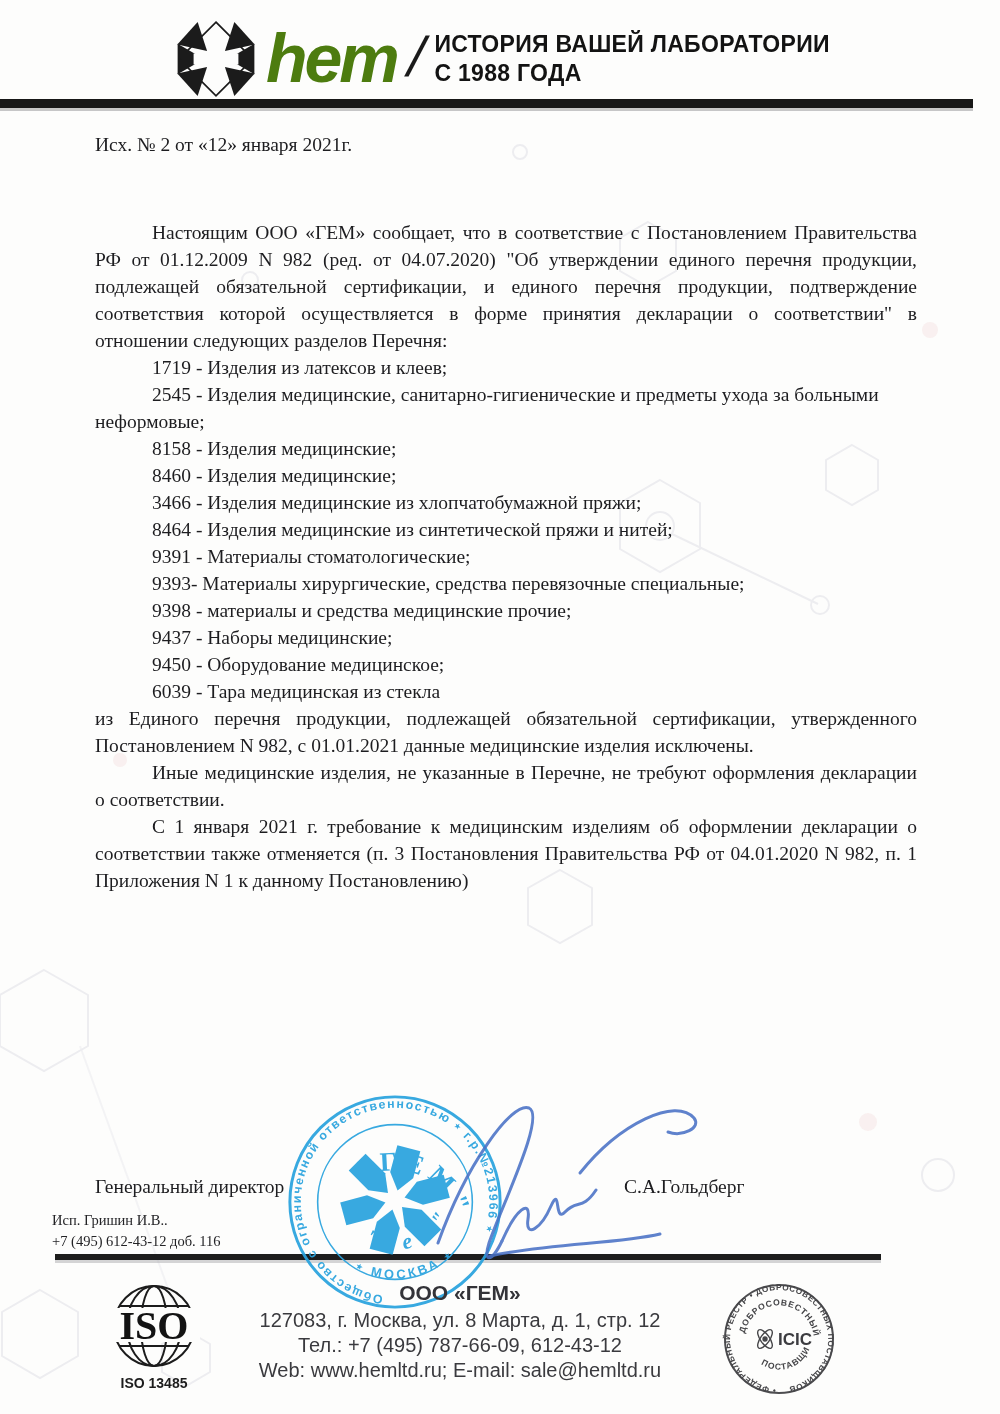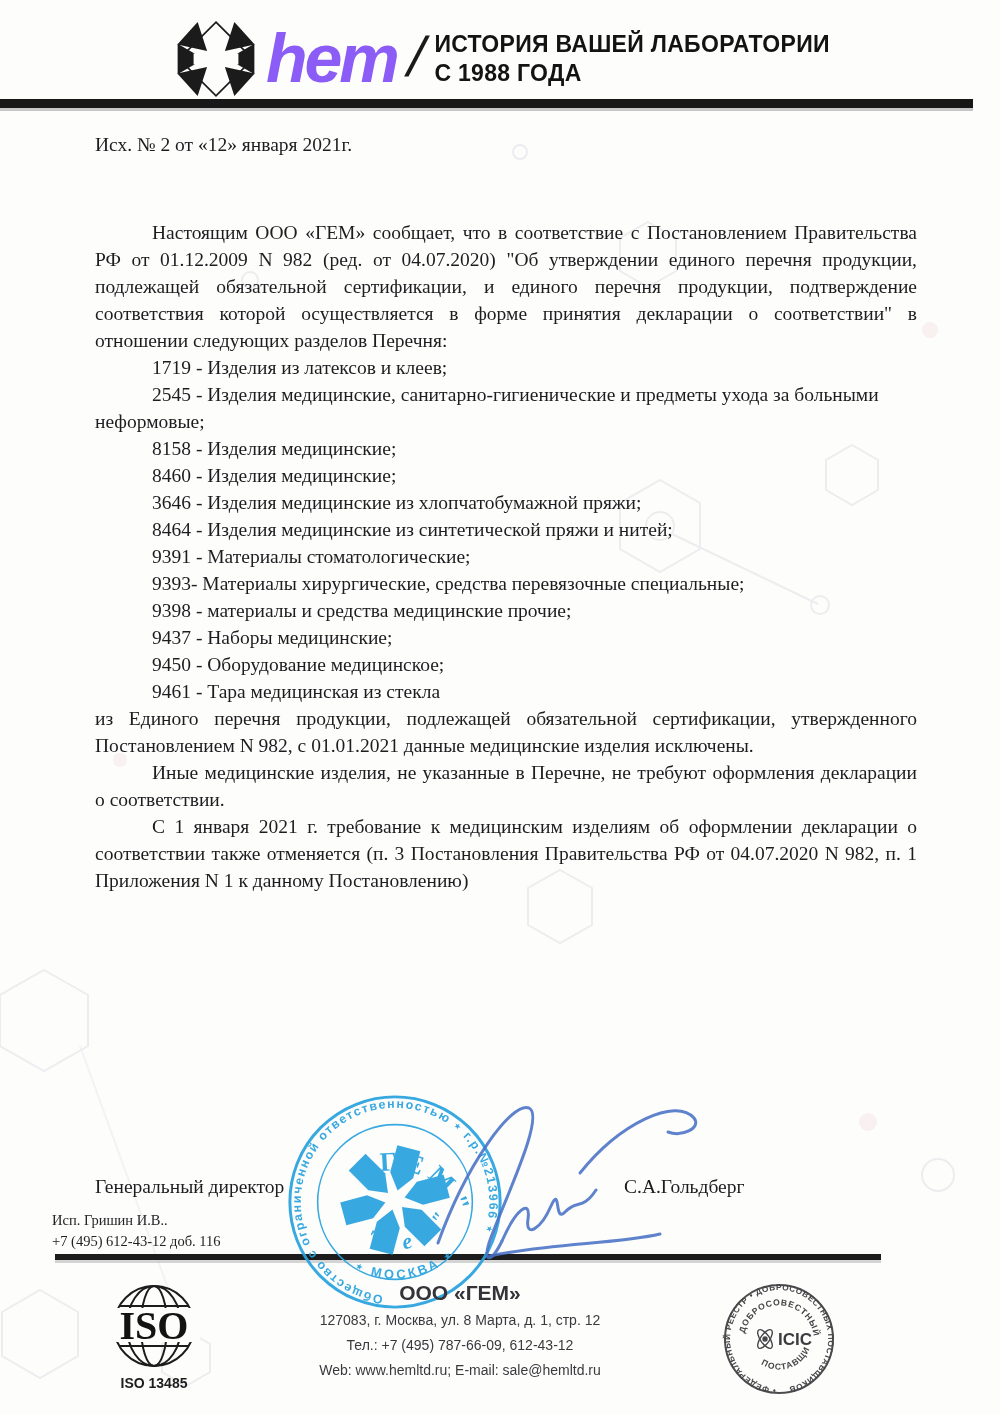--- a/index.html
+++ b/index.html
@@ -4,21 +4,21 @@
 <style>
   html,body{margin:0;padding:0;background:#888;}
   .page{position:relative;width:1000px;height:1414px;margin:0 auto;background:#fdfdfc;
         overflow:hidden;font-family:"Liberation Serif",serif;color:#1d1d20;}
   .wm{position:absolute;inset:0;pointer-events:none;}
 
   
   .header{position:absolute;top:18px;left:176px;display:flex;align-items:center;}
   .logo-icon{width:80px;height:80px;}
   .brand{font-family:"Liberation Sans",sans-serif;font-weight:bold;font-style:italic;
-         font-size:68px;letter-spacing:-3px;color:#8b5cf6;line-height:1;margin:6px 4px 8px 10px;}
+         font-size:68px;letter-spacing:-3px;color:#4d7c0f;line-height:1;margin:6px 4px 8px 10px;}
   .slash{font-family:"Liberation Sans",sans-serif;font-size:56px;font-weight:400;color:#1a1a1a;
          transform:skewX(-14deg);margin:0 10px 6px 8px;}
   .tagline{font-family:"Liberation Sans",sans-serif;font-weight:bold;font-size:23px;
            line-height:1.28;color:#131313;letter-spacing:.3px;white-space:nowrap;}
   .bar-top{position:absolute;top:99px;left:0;width:973px;height:9px;background:#171717;
            box-shadow:0 3px 0 rgba(130,130,135,.45);}
 
   
   .ref-line{position:absolute;top:134px;left:95px;font-size:19.5px;}
   .addressee{position:absolute;top:174px;right:113px;font-size:19.5px;}
@@ -37,21 +37,21 @@
   .bar-bottom{position:absolute;top:1254px;left:55px;width:826px;height:6px;background:#1d1d1d;
               box-shadow:0 3px 0 rgba(150,150,155,.4);}
   .stamp{position:absolute;top:1083px;left:276px;width:238px;height:238px;opacity:.93;}
   .signature-svg{position:absolute;top:1093px;left:428px;width:305px;height:175px;opacity:.88;}
 
   
   .iso{position:absolute;top:1282px;left:78px;}
   .footer-center{position:absolute;top:1281px;left:150px;width:620px;text-align:center;
                  font-family:"Liberation Sans",sans-serif;color:#3a3a3e;}
   .company{font-size:21px;font-weight:bold;margin-bottom:3px;color:#333338;}
-  .footer-line{font-size:14px;line-height:25px;}
+  .footer-line{font-size:20px;line-height:25px;}
   .badge{position:absolute;top:1278px;left:718px;}
 </style>
 </head>
 <body>
 
 <div class="page">
 
   <svg class="wm" width="1000" height="1414" viewBox="0 0 1000 1414">
     <g fill="none" stroke="#ededf0" stroke-width="2">
       <path d="M660 480 l40 23 0 46 -40 23 -40 -23 0 -46 z"></path>
@@ -113,31 +113,31 @@
   <div class="bar-top"></div>
 
   <div class="ref-line">Исх. № 2 от «12» января 2021г.</div>
 
   <div class="flow">
     <p class="just indent">Настоящим ООО «ГЕМ» сообщает, что в соответствие с Постановлением Правительства РФ от 01.12.2009 N 982 (ред. от 04.07.2020) "Об утверждении единого перечня продукции, подлежащей обязательной сертификации, и единого перечня продукции, подтверждение соответствия которой осуществляется в форме принятия декларации о соответствии" в отношении следующих разделов Перечня:</p>
     <p class="item">1719 - Изделия из латексов и клеев;</p>
     <p class="item">2545 - Изделия медицинские, санитарно-гигиенические и предметы ухода за больными неформовые;</p>
     <p class="item">8158 - Изделия медицинские;</p>
     <p class="item">8460 - Изделия медицинские;</p>
-    <p class="item">3646 - Изделия медицинские из хлопчатобумажной пряжи;</p>
+    <p class="item">3466 - Изделия медицинские из хлопчатобумажной пряжи;</p>
     <p class="item">8464 - Изделия медицинские из синтетической пряжи и нитей;</p>
     <p class="item">9391 - Материалы стоматологические;</p>
     <p class="item">9393- Материалы хирургические, средства перевязочные специальные;</p>
     <p class="item">9398 - материалы и средства медицинские прочие;</p>
     <p class="item">9437 - Наборы медицинские;</p>
     <p class="item">9450 - Оборудование медицинское;</p>
-    <p class="item">9461 - Тара медицинская из стекла</p>
+    <p class="item">6039 - Тара медицинская из стекла</p>
     <p class="bold-para">из Единого перечня продукции, подлежащей обязательной сертификации, утвержденного Постановлением N 982, с 01.01.2021 данные медицинские изделия исключены.</p>
     <p class="just indent mt">Иные медицинские изделия, не указанные в Перечне, не требуют оформления декларации о соответствии.</p>
-    <p class="just indent mt">С 1 января 2021 г. требование к медицинским изделиям об оформлении декларации о соответствии также отменяется (п. 3 Постановления Правительства РФ от 04.07.2020 N 982, п. 1 Приложения N 1 к данному Постановлению)</p>
+    <p class="just indent mt">С 1 января 2021 г. требование к медицинским изделиям об оформлении декларации о соответствии также отменяется (п. 3 Постановления Правительства РФ от 04.01.2020 N 982, п. 1 Приложения N 1 к данному Постановлению)</p>
   </div>
 
   <div class="sig-title">Генеральный директор</div>
   <div class="sig-name">С.А.Гольдберг</div>
   <div class="exec">
     <div>Исп. Гришин И.В..</div>
     <div>+7 (495) 612-43-12 доб. 116</div>
   </div>
   <div class="bar-bottom"></div>
 

